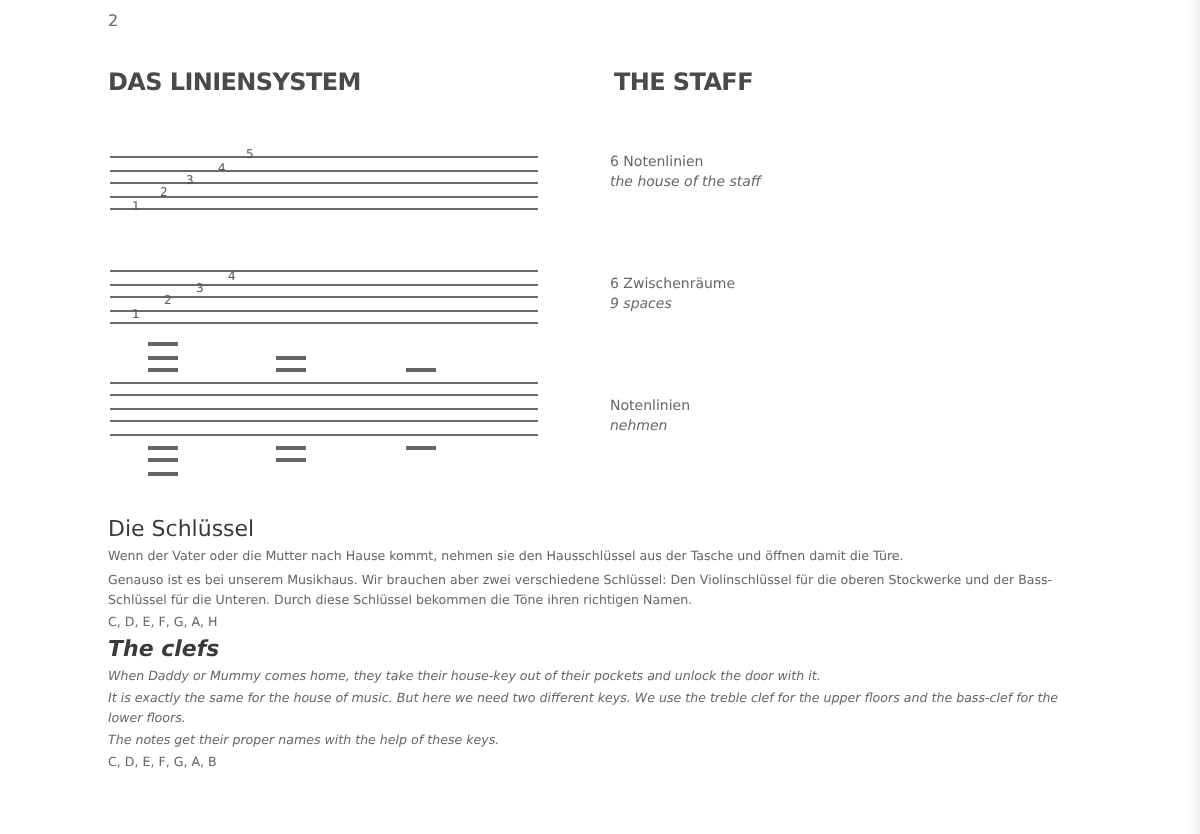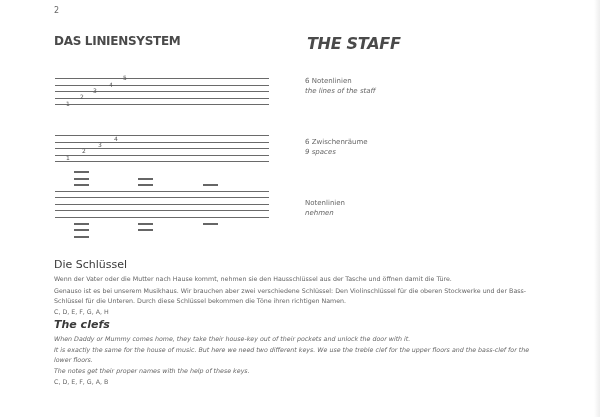--- a/index.html
+++ b/index.html
@@ -3,21 +3,21 @@
   <meta charset="utf-8">
   <style>
     html, body { margin: 0; padding: 0; }
     body {
       width: 600px; height: 417px; background: #ffffff; position: relative;
       overflow: hidden; font-family: "DejaVu Sans", sans-serif; color: #555555;
     }
     .abs { position: absolute; }
     .page-number { left: 54px; top: 6px; font-size: 8px; color: #666; }
     .heading-de { left: 54px; top: 34px; font-size: 12px; font-weight: bold; color: #4a4a4a; letter-spacing: -0.3px; }
-    .heading-en { left: 307px; top: 34px; font-size: 16px; font-weight: bold; font-style: italic; color: #4a4a4a; letter-spacing: -0.3px; }
+    .heading-en { left: 307px; top: 34px; font-size: 12px; font-weight: bold; color: #4a4a4a; letter-spacing: -0.3px; }
     .staff { left: 55px; width: 214px; }
     .line { position: absolute; left: 0; width: 214px; height: 1px; background: #6a6a6a; }
     .num { position: absolute; font-size: 6px; color: #555; line-height: 6px; }
     .ledger { position: absolute; height: 1.5px; background: #666; }
     .label { left: 305px; font-size: 7px; line-height: 10px; color: #666; }
     .label .it { font-style: italic; }
     .section-title-de { left: 54px; top: 258px; font-size: 11px; font-weight: normal; color: #3a3a3a; }
     .section-title-en { left: 54px; top: 318px; font-size: 11px; font-weight: bold; font-style: italic; color: #3a3a3a; }
     .para { left: 54px; width: 540px; font-size: 6.3px; line-height: 10px; color: #666; }
     .para.it { font-style: italic; }
@@ -37,21 +37,21 @@
   <div class="line" style="top:20px"></div>
   <div class="line" style="top:26px"></div>
   <span class="num" style="left:11px;top:23px">1</span>
   <span class="num" style="left:25px;top:16px">2</span>
   <span class="num" style="left:38px;top:10px">3</span>
   <span class="num" style="left:54px;top:4px">4</span>
   <span class="num" style="left:68px;top:-3px">5</span>
 </div>
 <div class="abs label" style="top:76px">
   <div>6 Notenlinien</div>
-  <div class="it">the lines of the staff</div>
+  <div class="it">the house of the staff</div>
 </div>
 
 <div class="abs staff" style="top:135px;height:28px;">
   <div class="line" style="top:0px"></div>
   <div class="line" style="top:7px"></div>
   <div class="line" style="top:13px"></div>
   <div class="line" style="top:20px"></div>
   <div class="line" style="top:26px"></div>
   <span class="num" style="left:11px;top:20px">1</span>
   <span class="num" style="left:27px;top:13px">2</span>

